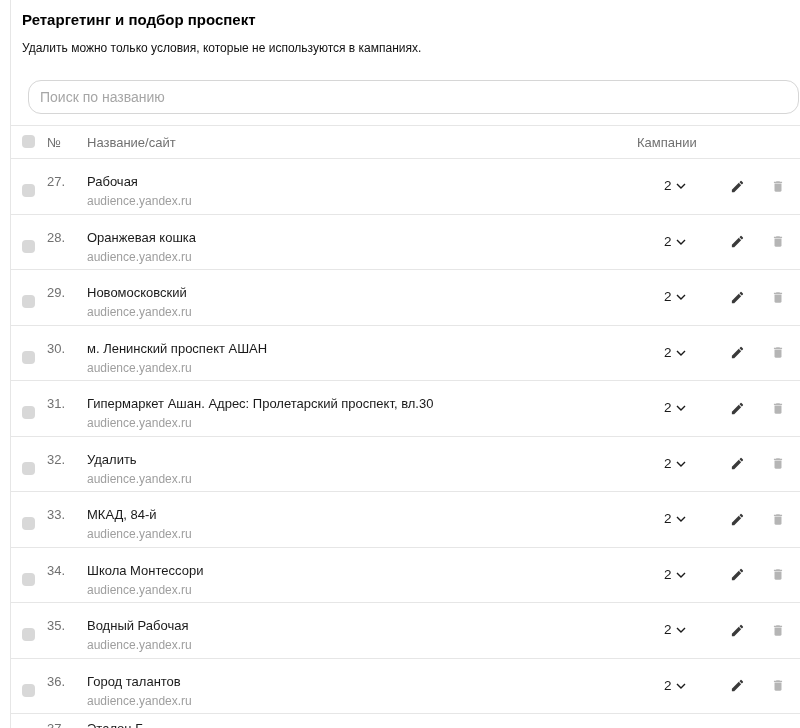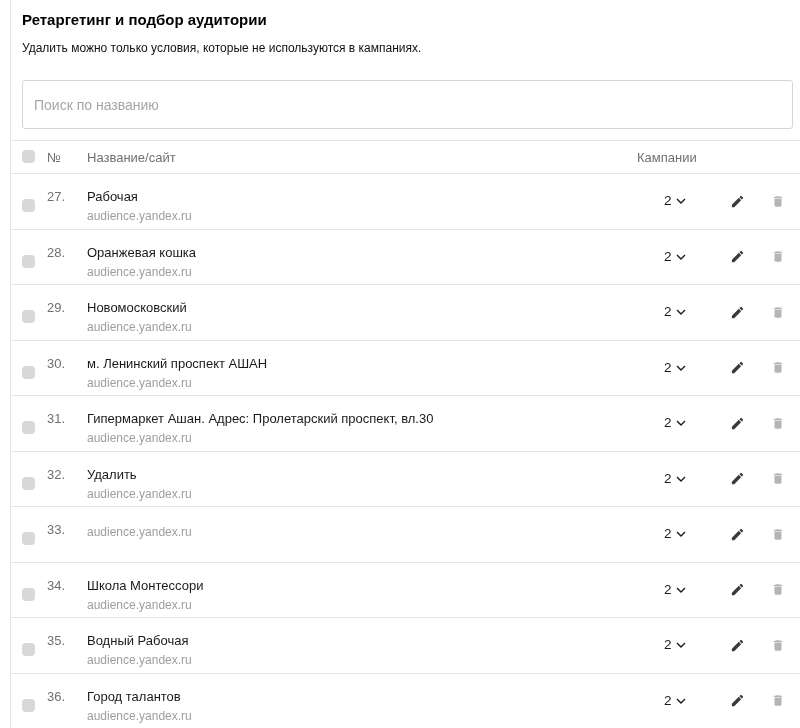--- a/index.html
+++ b/index.html
@@ -17,23 +17,23 @@
   h1.page-title {
     margin: 10px 0 0 22px;
     font-size: 15px; line-height: 20px; font-weight: bold; color: #000;
   }
   p.page-subtitle {
     margin: 10px 0 0 22px;
     font-size: 12px; line-height: 16px; color: #111;
   }
   .search-input {
     display: block; box-sizing: border-box;
-    margin: 24px 0 0 22px;
-    width: 771px; height: 49px;
-    border: 1px solid #d6d6d6; border-radius: 3px;
+    margin: 24px 0 0 28px;
+    width: 771px; height: 34px;
+    border: 1px solid #d6d6d6; border-radius: 13px;
     padding: 0 11px; font-size: 14px; color: #1a1a1a;
     font-family: "Liberation Sans", sans-serif;
     outline: none;
   }
   .search-input::placeholder { color: #a6a6a6; opacity: 1; }
 
   .table {
     margin: 11px 0 0 10px;
     border-top: 1px solid #e6e6e6;
   }
@@ -85,21 +85,21 @@
     width: 16px; height: 16px; cursor: pointer; line-height: 0;
   }
   .edit-btn { left: 719px; }
   .del-btn  { left: 760px; }
 </style>
 </head>
 <body>
 
 <div class="panel-left-border"></div>
 
-<h1 class="page-title">Ретаргетинг и подбор аудитории</h1>
+<h1 class="page-title">Ретаргетинг и подбор проспект</h1>
 <p class="page-subtitle">Удалить можно только условия, которые не используются в кампаниях.</p>
 
 <input class="search-input" type="text" placeholder="Поиск по названию" style="">
 
 <div class="table">
   <div class="thead">
     <span class="cb"></span>
     <span class="th-num">№</span>
     <span class="th-name">Название/сайт</span>
     <span class="th-camp">Кампании</span>
@@ -264,20 +264,21 @@
           <path fill="#b5b5b5" d="M6 19c0 1.1.9 2 2 2h8c1.1 0 2-.9 2-2V7H6v12zM19 4h-3.5l-1-1h-5l-1 1H5v2h14V4z"></path>
         </svg>
       </button>
     </div>
   </div>
 
   <div class="row">
     <span class="cb"></span>
     <span class="row-num">33.</span>
     <div class="name-block">
+      <div class="row-name">МКАД, 84-й</div>
       <div class="row-site">audience.yandex.ru</div>
     </div>
     <div class="controls">
       <div class="camp-dd">
         <span class="camp-count">2</span>
         <svg width="10" height="6" viewBox="0 0 10 6">
           <polyline points="1,1 5,5 9,1" fill="none" stroke="#1a1a1a" stroke-width="1.4"></polyline>
         </svg>
       </div>
       <button class="icon-btn edit-btn">

